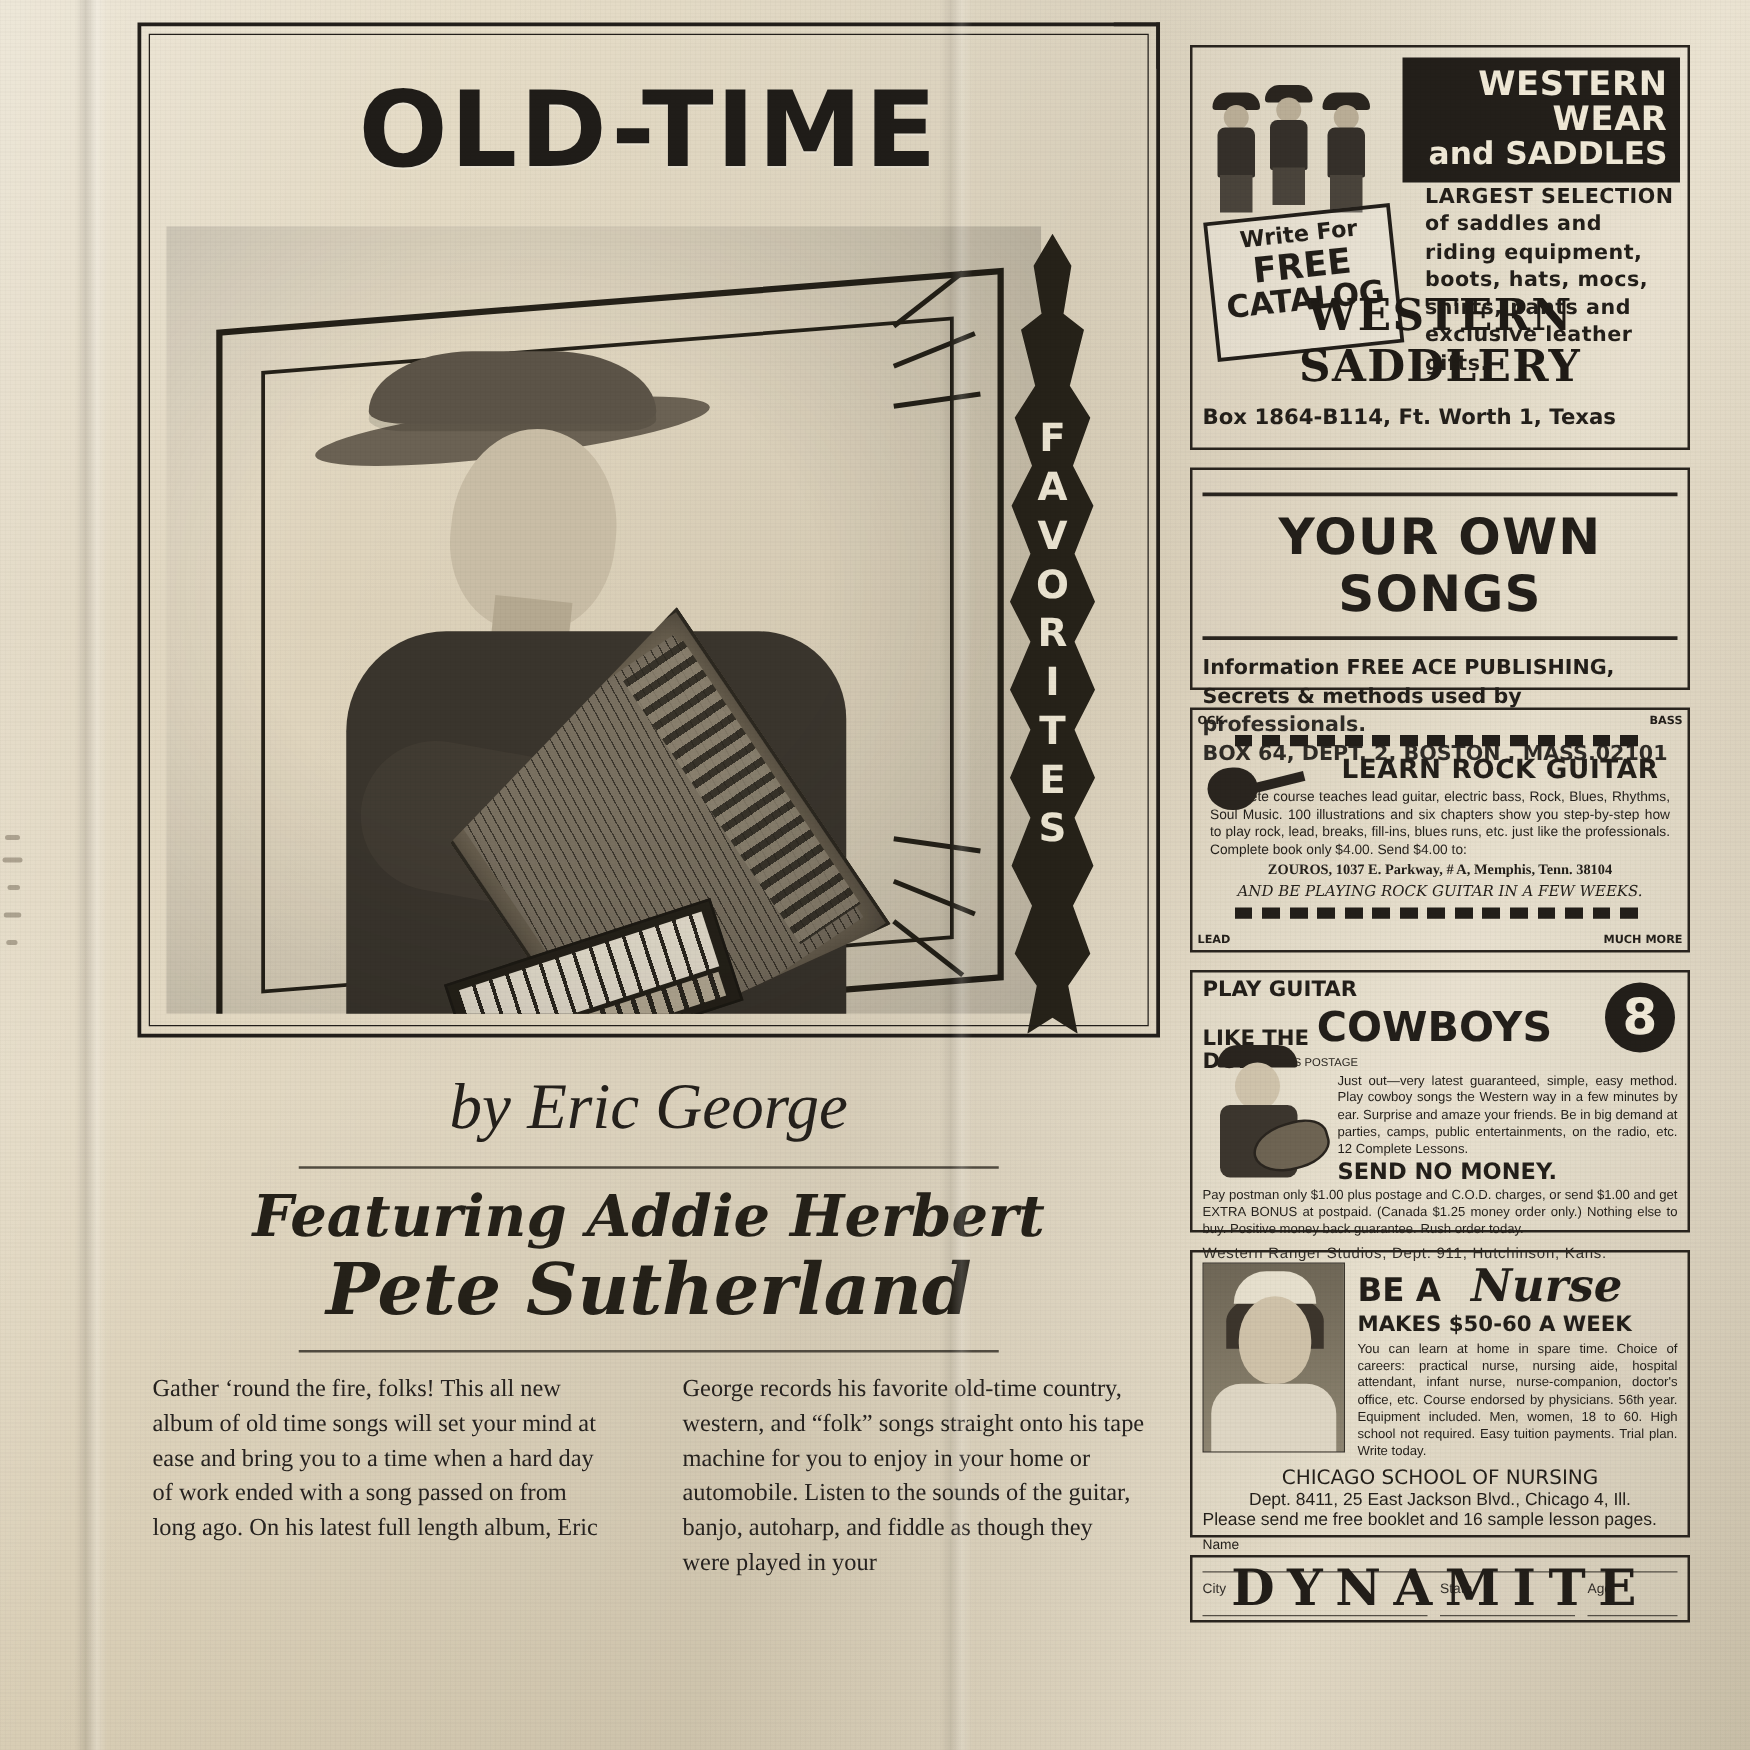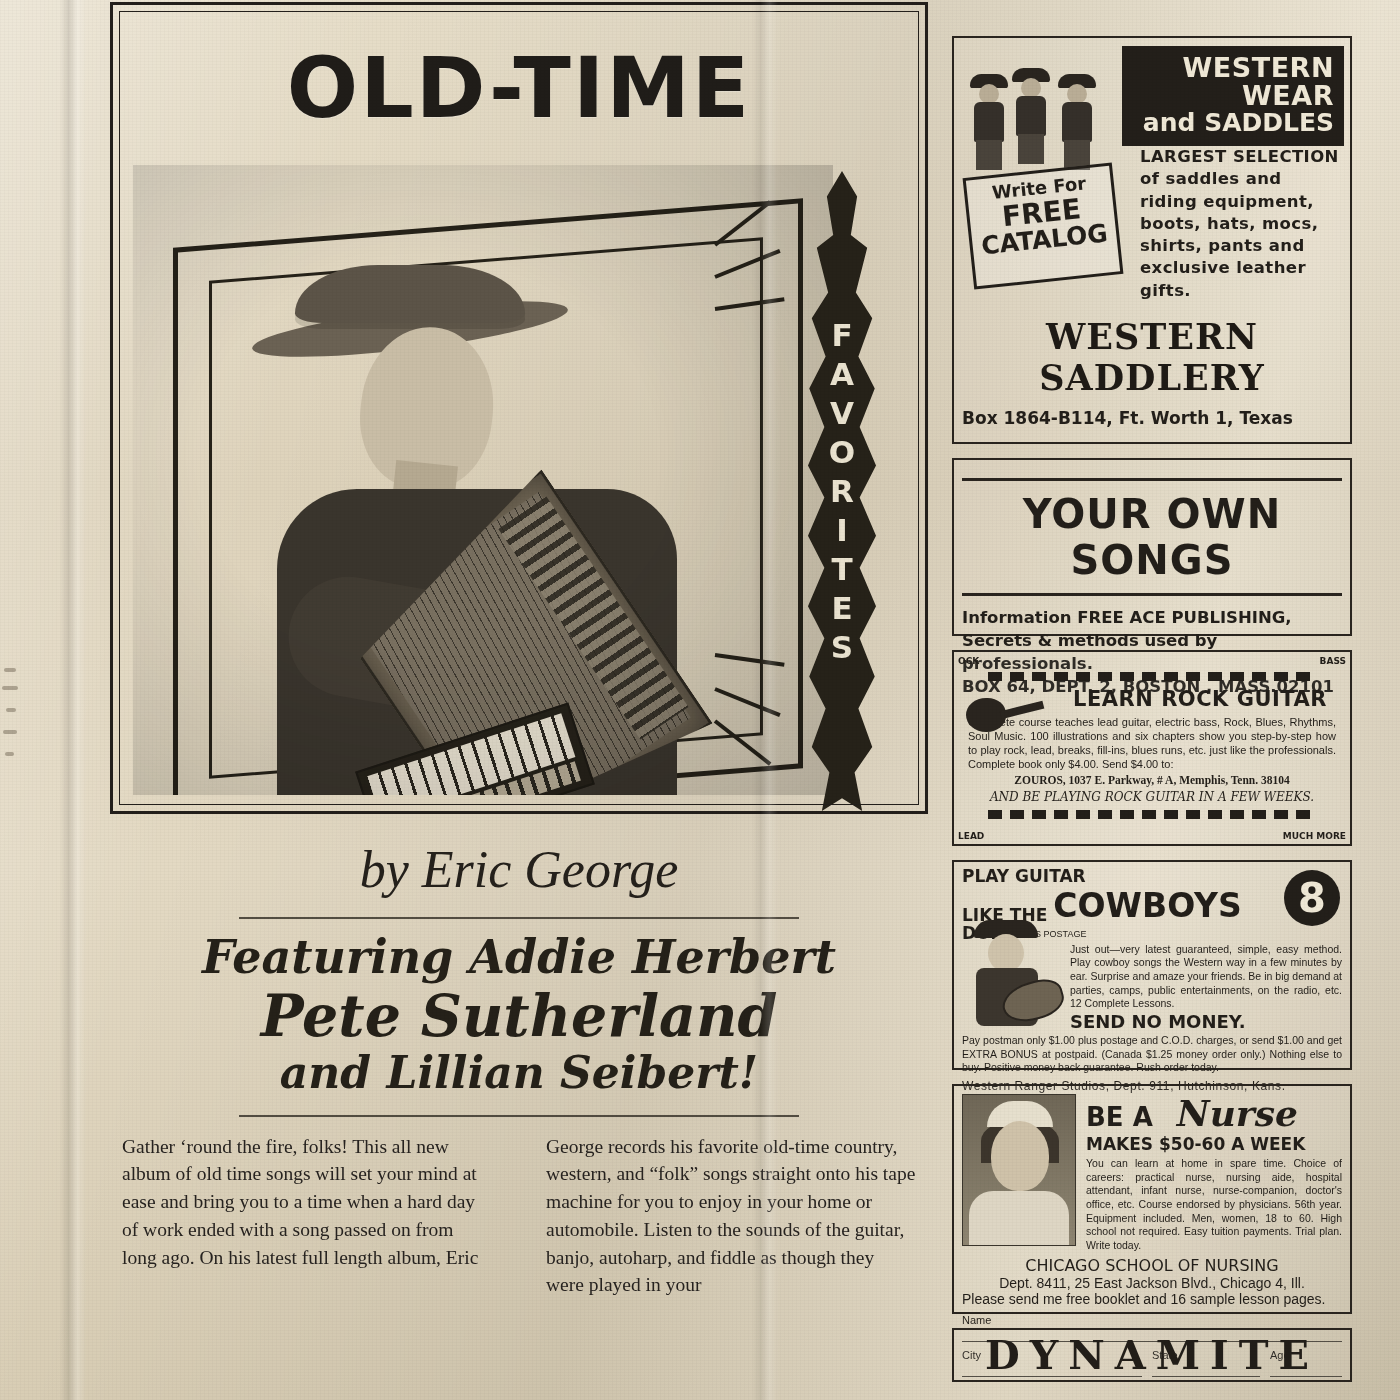--- a/index.html
+++ b/index.html
@@ -58,21 +58,21 @@
     position: absolute;
     background: #7d7361;
     opacity: .55;
     border-radius: 2px;
   }
 
   
   .left-col {
     position: absolute;
     left: 110px;
-    top: 2px;
+    top: 18px;
     width: 818px;
     height: 1382px;
   }
   .ad-frame {
     position: relative;
     border: 3px solid #231f1b;
     height: 812px;
     padding: 0;
     box-sizing: border-box;
     background: transparent;
@@ -332,21 +332,21 @@
     margin-bottom: 14px;
     border: 2px solid #2a251f;
     background: rgba(255,255,255,0.06);
     box-sizing: border-box;
     padding: 8px;
     color: #231f1a;
   }
   .hr-thick { height: 3px; background: #2a251f; margin: 10px 0; }
 
   
-  .ad1 { height: 408px; padding: 0; }
+  .ad1 { height: 324px; padding: 0; }
   .ad1 .banner {
     background: #231f1a;
     color: #efe8d6;
     font-family: "DejaVu Sans", sans-serif;
     font-weight: 700;
     position: absolute;
     left: 168px; top: 8px; right: 6px;
     padding: 8px 10px 10px 10px;
     text-align: right;
     line-height: 1.04;
@@ -652,21 +652,20 @@
         </div>
       </div>
     </div>
 
     <div class="by-line">by Eric George</div>
     <div class="rule"></div>
 
     <div class="feat">
       <div class="l1">Featuring Addie Herbert</div>
       <div class="l2">Pete Sutherland</div>
-      <div class="l3">and Lillian Seibert!</div>
     </div>
 
     <div class="rule"></div>
 
     <div class="body-cols">
       <div class="col">
         <p>Gather ‘round the fire, folks! This all new album of old time songs will set your mind at ease and bring you to a time when a hard day of work ended with a song passed on from long ago. On his latest full length album, Eric</p>
       </div>
       <div class="col">
         <p>George records his favorite old-time country, western, and “folk” songs straight onto his tape machine for you to enjoy in your home or automobile. Listen to the sounds of the guitar, banjo, autoharp, and fiddle as though they were played in your</p>

